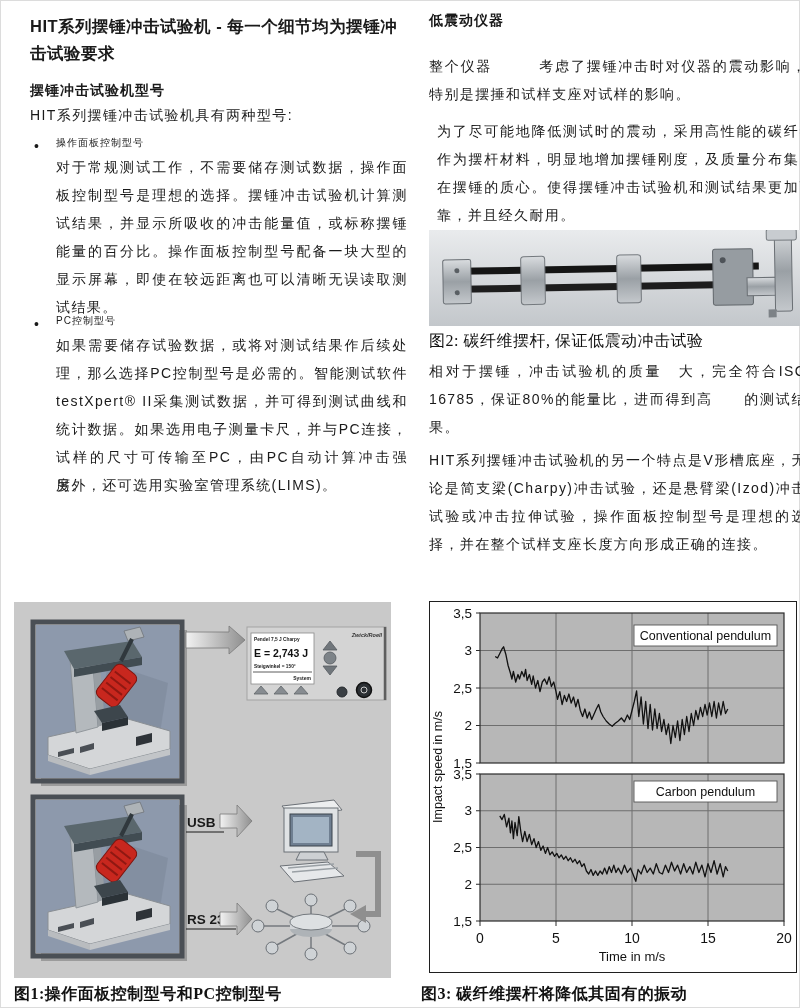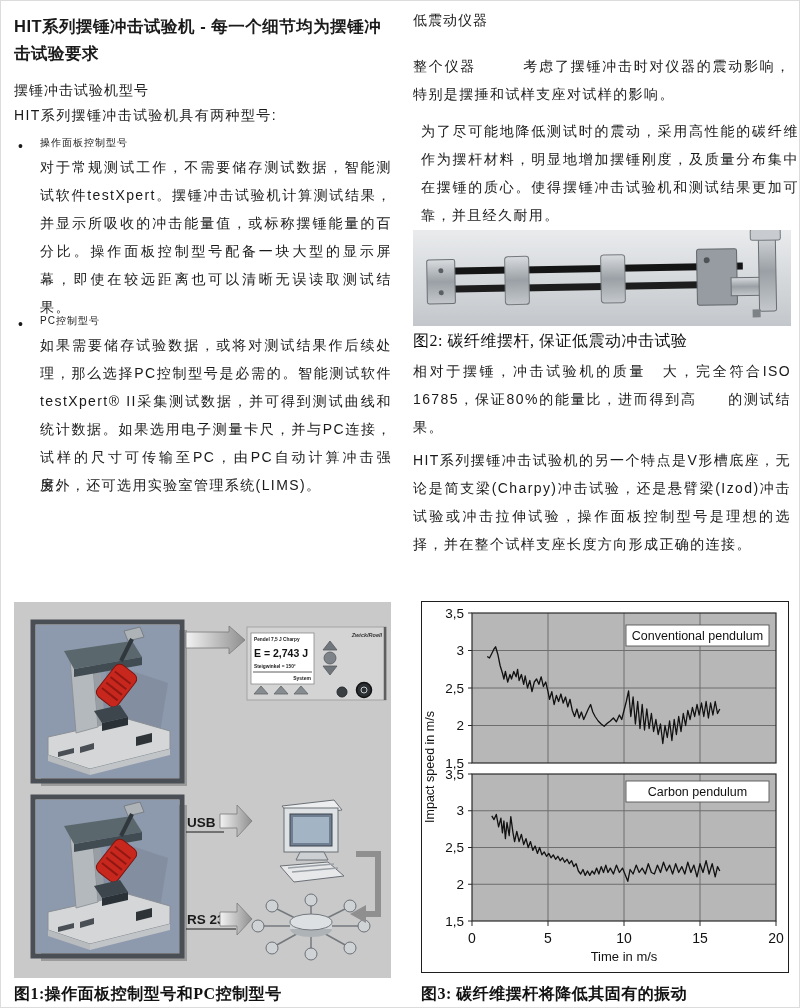--- a/index.html
+++ b/index.html
@@ -2,46 +2,46 @@
 <html><head>
 <meta charset="utf-8">
 <style>
   html,body{margin:0;padding:0;}
   body{
     width:800px;height:1008px;position:relative;background:#ffffff;
     font-family:"Liberation Sans","DejaVu Sans",sans-serif;color:#1a1a1a;
     overflow:hidden;box-shadow:inset 0 0 0 1px #dcdcdc;
   }
   .abs{position:absolute;}
-  .col{position:absolute;}
+  .col{position:absolute;margin-left:16px;}
   .doc-title{font-size:16.5px;font-weight:bold;line-height:27px;letter-spacing:0.5px;}
-  .h2{font-size:14px;font-weight:normal;letter-spacing:1px;}
+  .h2{font-size:14px;font-weight:bold;letter-spacing:1px;}
   .body-text{font-size:14px;line-height:28px;letter-spacing:1.4px;text-align:justify;}
   .bullet-item{position:absolute;left:0;width:378px;}
   .bullet-glyph{position:absolute;left:4px;top:2px;font-size:14px;}
   .bullet-content{margin-left:26px;}
   .bullet-heading{font-size:10px;font-weight:normal;letter-spacing:1px;margin-bottom:3px;}
   .caption{font-size:16px;font-weight:bold;letter-spacing:0.5px;color:#111;font-family:Liberation Serif, serif;}
   .fig-box{position:absolute;}
-  #fig3box{border:1px solid #1f1f1f;background:#ffffff;}
+  #fig3box{border:1px solid #1f1f1f;background:#ffffff;margin-left:8px;}
   svg text{font-family:"Liberation Sans","DejaVu Sans",sans-serif;}
 </style>
 </head>
 <body>
 
 <div class="col" style="left:14px;top:13px;width:378px;height:560px">
   <div class="abs doc-title" style="top:0;left:0;width:378px">HIT系列摆锤冲击试验机 - 每一个细节均为摆锤冲击试验要求</div>
   <div class="abs h2" style="top:69px;left:0">摆锤冲击试验机型号</div>
   <div class="abs body-text" style="top:88px;left:0;width:378px">HIT系列摆锤冲击试验机具有两种型号:</div>
 
   <div class="bullet-item" style="top:123px">
     <span class="bullet-glyph">•</span>
     <div class="bullet-content">
       <div class="bullet-heading">操作面板控制型号</div>
-      <div class="body-text">对于常规测试工作，不需要储存测试数据，智能测试软件testXpert。摆锤冲击试验机计算测试结果，并显示所吸收的冲击能量值，或标称摆锤能量的百分比。操作面板控制型号配备一块大型的显示屏幕，即使在较远距离也可以清晰无误读取测试结果。</div>
+      <div class="body-text">对于常规测试工作，不需要储存测试数据，操作面板控制型号是理想的选择。摆锤冲击试验机计算测试结果，并显示所吸收的冲击能量值，或标称摆锤能量的百分比。操作面板控制型号配备一块大型的显示屏幕，即使在较远距离也可以清晰无误读取测试结果。</div>
     </div>
   </div>
 
   <div class="bullet-item" style="top:301px">
     <span class="bullet-glyph">•</span>
     <div class="bullet-content">
       <div class="bullet-heading">PC控制型号</div>
       <div class="body-text">如果需要储存试验数据，或将对测试结果作后续处理，那么选择PC控制型号是必需的。智能测试软件testXpert® II采集测试数据，并可得到测试曲线和统计数据。如果选用电子测量卡尺，并与PC连接，试样的尺寸可传输至PC，由PC自动计算冲击强度。</div>
     </div>
   </div>

